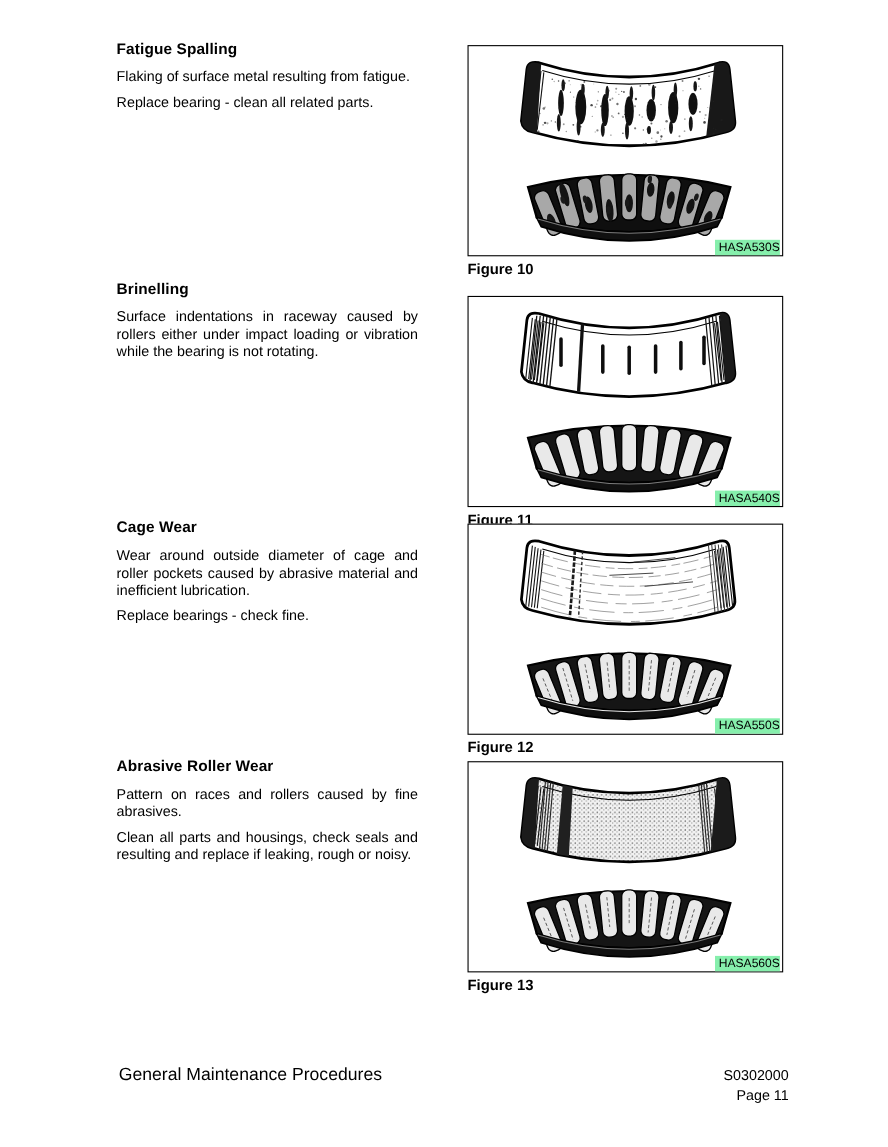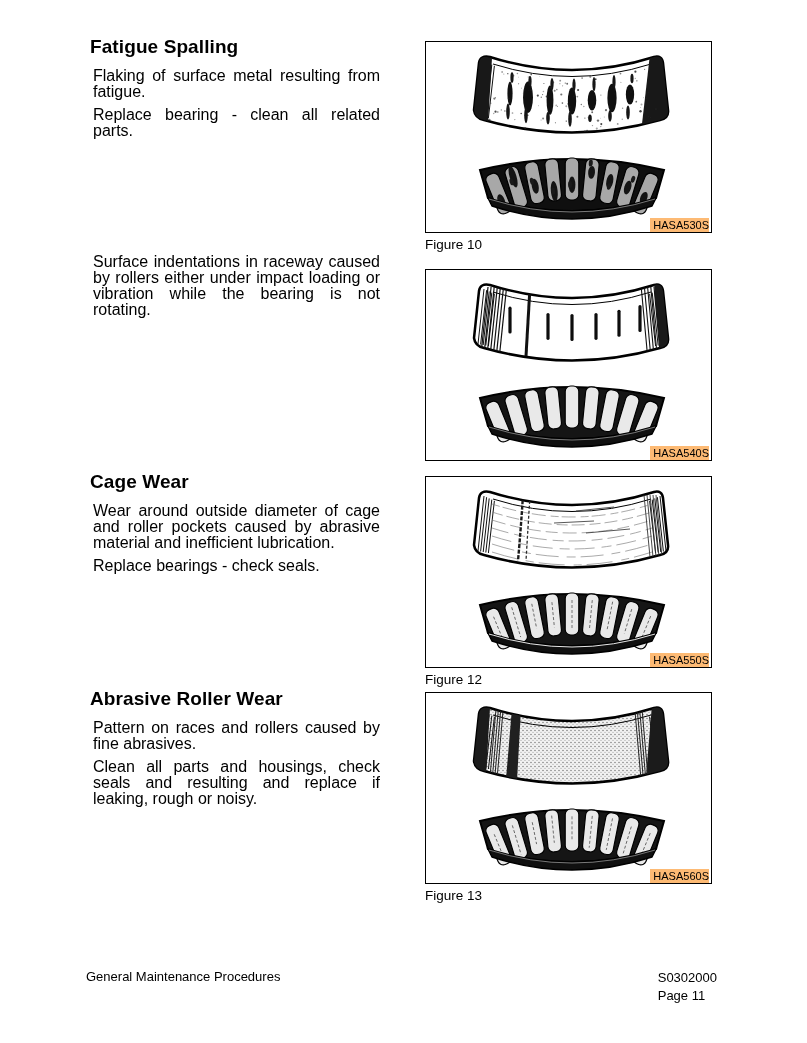--- a/index.html
+++ b/index.html
@@ -3,49 +3,50 @@
 <meta charset="utf-8">
 <style>
   html,body{margin:0;padding:0;}
   body{
     width:807px;height:1043px;background:#ffffff;position:relative;
     font-family:"Liberation Sans", sans-serif;color:#000;
     -webkit-font-smoothing:antialiased;overflow:hidden;
   }
   .page{position:absolute;inset:0;}
   .sec{position:absolute;left:90px;width:290px;}
-  .sec h3{font-size:19px;font-weight:bold;margin:0 0 10px 0;letter-spacing:0.1px;}
-  .sec p{font-size:16px;line-height:16px;margin:0 0 7px 3px;text-align:justify;}
+  .sec h3{font-size:14px;font-weight:bold;margin:0 0 10px 16px;letter-spacing:0.1px;}
+  .sec p{font-size:13px;line-height:16px;margin:0 0 7px 16px;text-align:justify;}
   .fig{position:absolute;left:425px;width:288px;}
   .fig-frame{position:relative;width:285px;height:190px;border:1.5px solid #000;background:#fff;}
   .fig-art{position:absolute;left:0;top:0;width:284px;height:188px;}
-  .fig-code{position:absolute;right:2px;bottom:0px;font-size:11px;line-height:14px;background:#fdba74;padding-left:3px;}
-  .fig-caption{font-size:13.5px;font-weight:normal;margin-top:4px;}
-  .footer-left{position:absolute;left:86px;top:969px;font-size:13px;}
-  .footer-right{position:absolute;right:90px;top:969px;font-size:13px;line-height:18px;text-align:left;}
+  .fig-code{position:absolute;right:2px;bottom:0px;font-size:11px;line-height:14px;background:#86efac;padding-left:3px;}
+  .fig-caption{font-size:13.5px;font-weight:bold;margin-top:4px;}
+  .footer-left{position:absolute;left:108px;top:969px;font-size:16px;}
+  .footer-right{position:absolute;right:90px;top:969px;font-size:13px;line-height:18px;text-align:right;}
 </style>
 </head>
 <body>
 
 <div class="page">
 
   <div class="sec" style="top:36px">
     <h3>Fatigue Spalling</h3>
     <p>Flaking of surface metal resulting from fatigue.</p>
     <p>Replace bearing - clean all related parts.</p>
   </div>
 
   <div class="sec" style="top:254px">
+    <h3>Brinelling</h3>
     <p>Surface indentations in raceway caused by rollers either under impact loading or vibration while the bearing is not rotating.</p>
   </div>
 
   <div class="sec" style="top:471px">
     <h3>Cage Wear</h3>
     <p>Wear around outside diameter of cage and roller pockets caused by abrasive material and inefficient lubrication.</p>
-    <p>Replace bearings - check seals.</p>
+    <p>Replace bearings - check fine.</p>
   </div>
 
   <div class="sec" style="top:688px">
     <h3>Abrasive Roller Wear</h3>
     <p>Pattern on races and rollers caused by fine abrasives.</p>
     <p>Clean all parts and housings, check seals and resulting and replace if leaking, rough or noisy.</p>
   </div>
 
   <div class="fig" style="top:41px">
     <div class="fig-frame">
@@ -354,20 +355,21 @@
               <rect x="139.2" y="116" width="13.6" height="42" rx="5.5" fill="#e9e9e9" stroke="#000" stroke-width="1.2"></rect>
             </g>
             <g transform="rotate(22.4 146 330)">
               <rect x="139.2" y="116" width="13.6" height="42" rx="5.5" fill="#e9e9e9" stroke="#000" stroke-width="1.2"></rect>
             </g>
             <path d="M62,156 Q146,182 230,156 L226,164 Q146,190 66,164 Z" fill="#101010" stroke="#000" stroke-width="1.5"></path>
             <path d="M63,157 Q146,183 229,157" fill="none" stroke="#fff" stroke-width="1" opacity="0.45"></path>
           </svg></div>
       <span class="fig-code">HASA540S</span>
     </div>
+    <div class="fig-caption">Figure 11</div>
   </div>
 
   <div class="fig" style="top:476px">
     <div class="fig-frame">
       <div class="fig-art"><svg width="284" height="188" viewBox="0 0 284 188">
             <defs>
               <clipPath id="band2">
                 <path d="M64,15 Q146,41 228,15 Q236,13 237,21 L242,68 Q243,76 234,78 Q146,103 58,78 Q49,76 48,68 L53,21 Q54,13 64,15 Z"></path>
               </clipPath>
               <pattern id="stip2" width="4" height="4" patternUnits="userSpaceOnUse">

